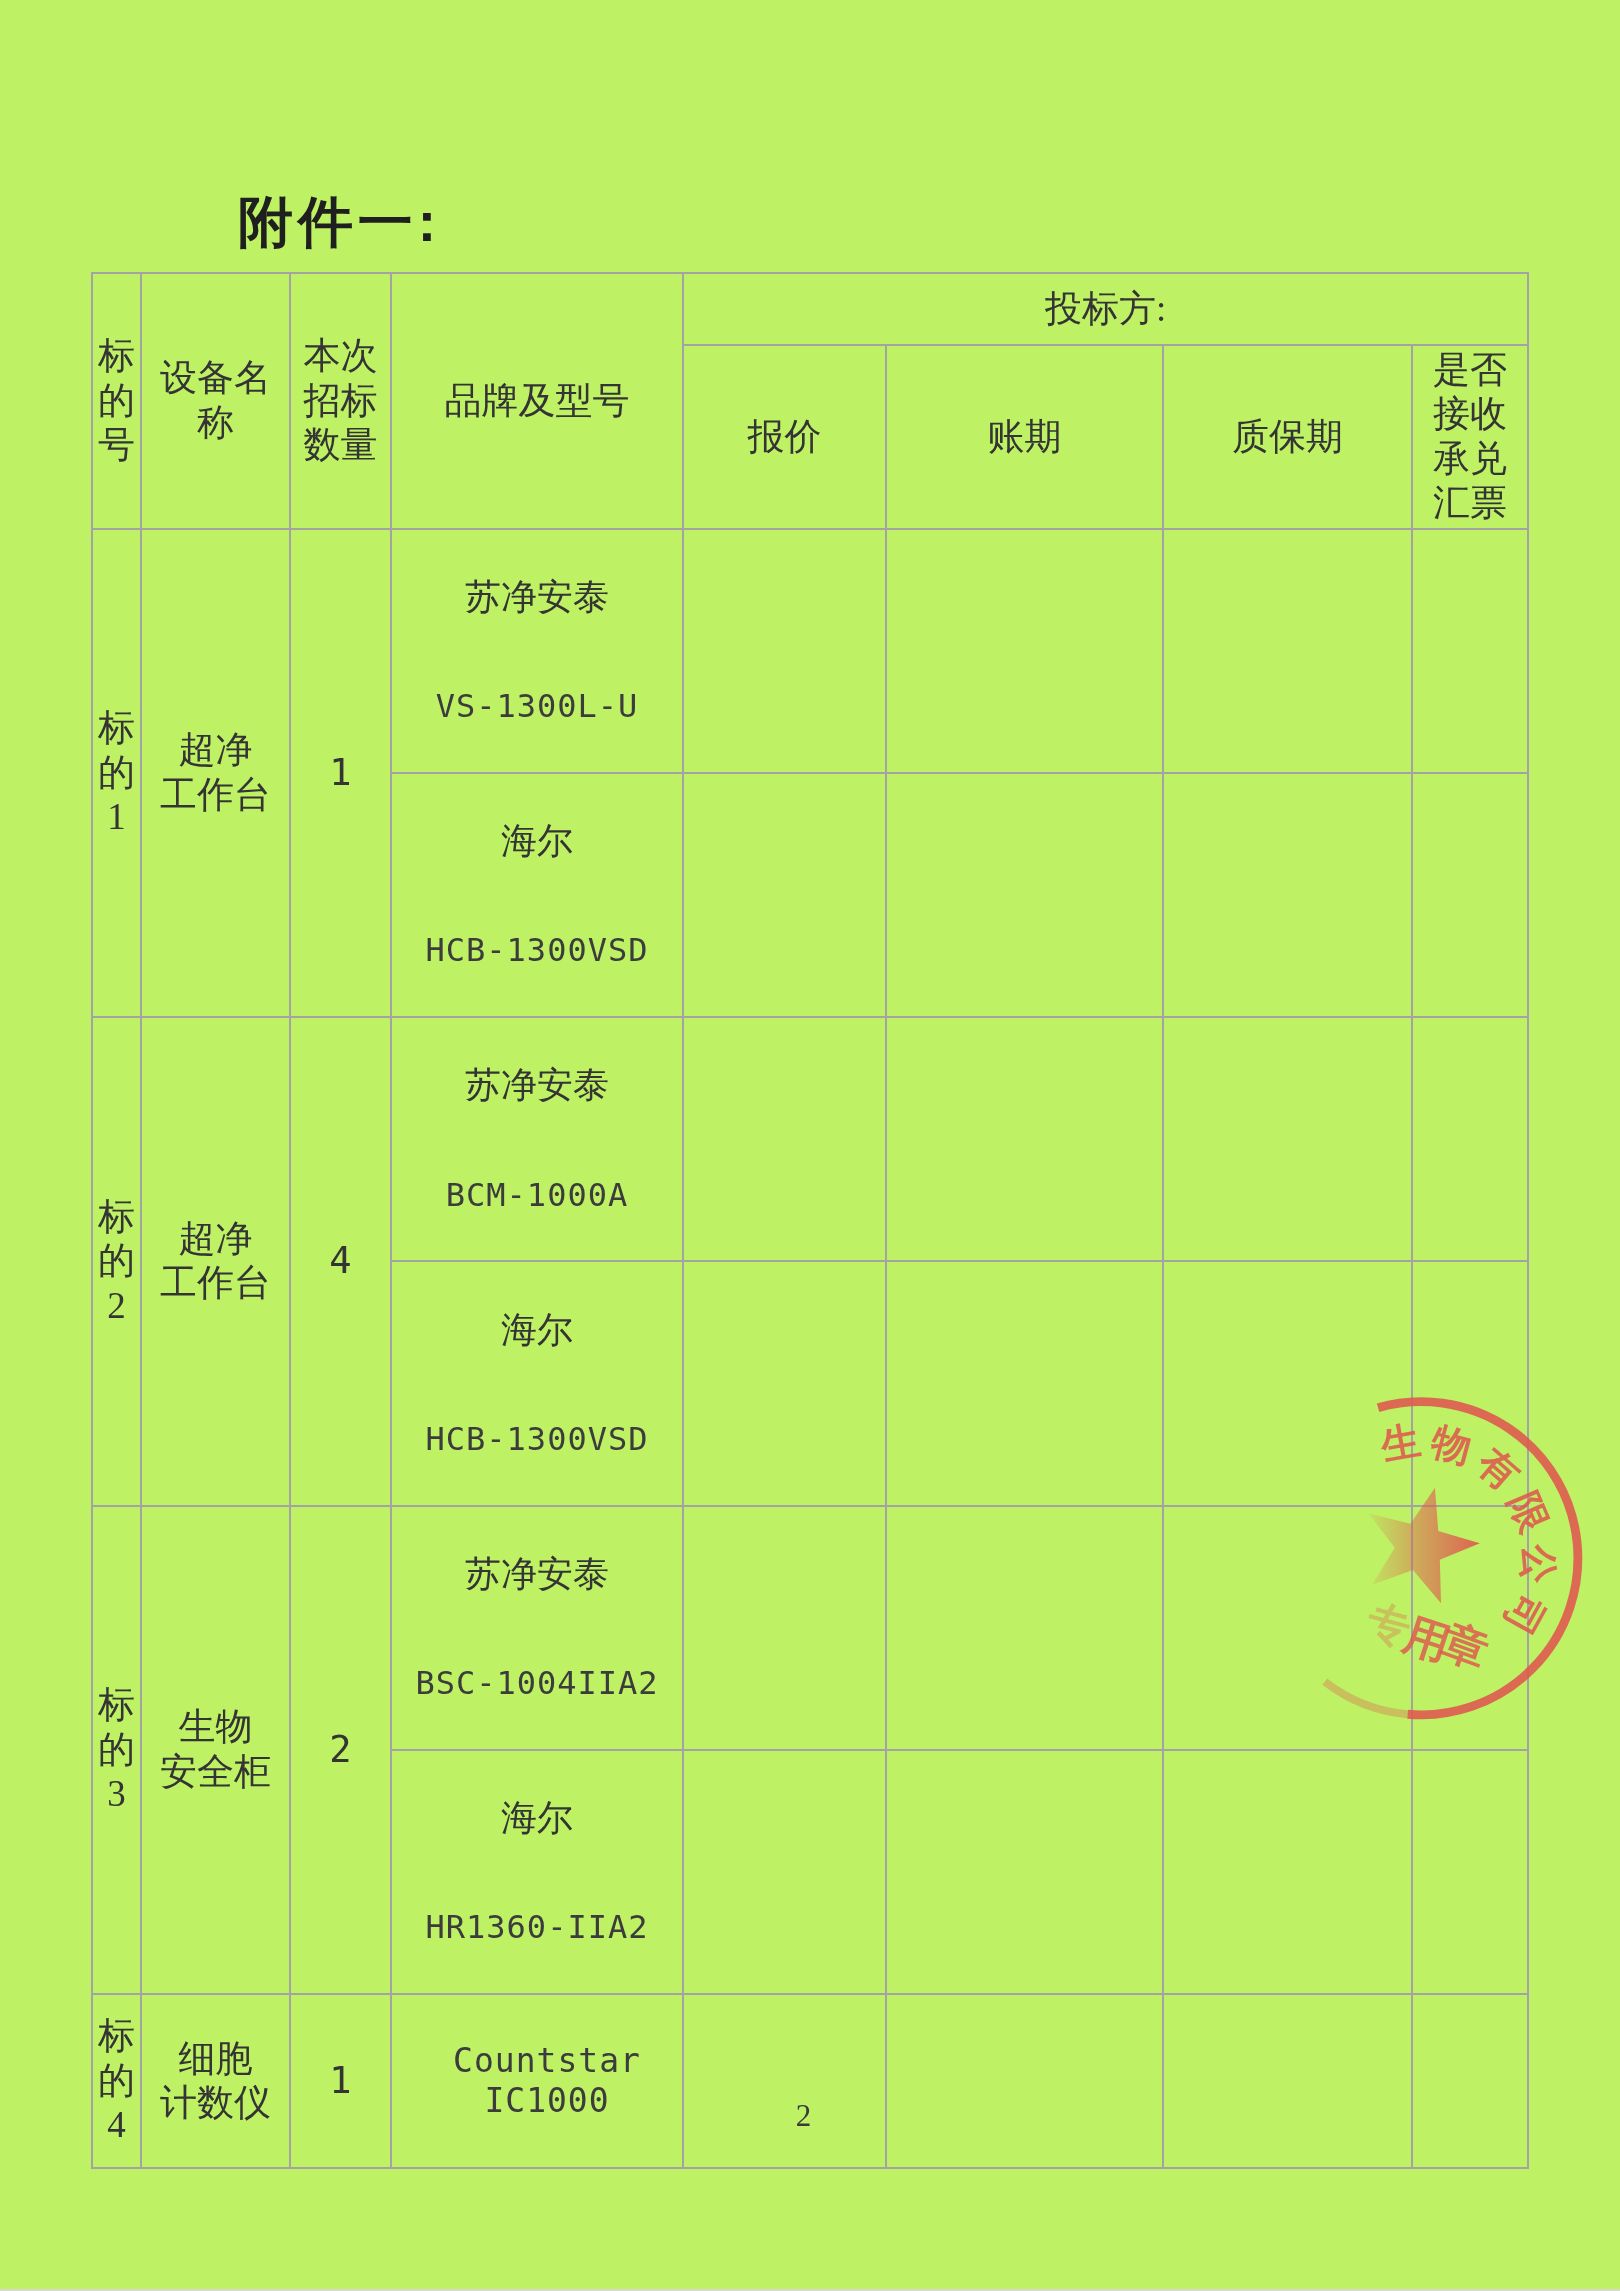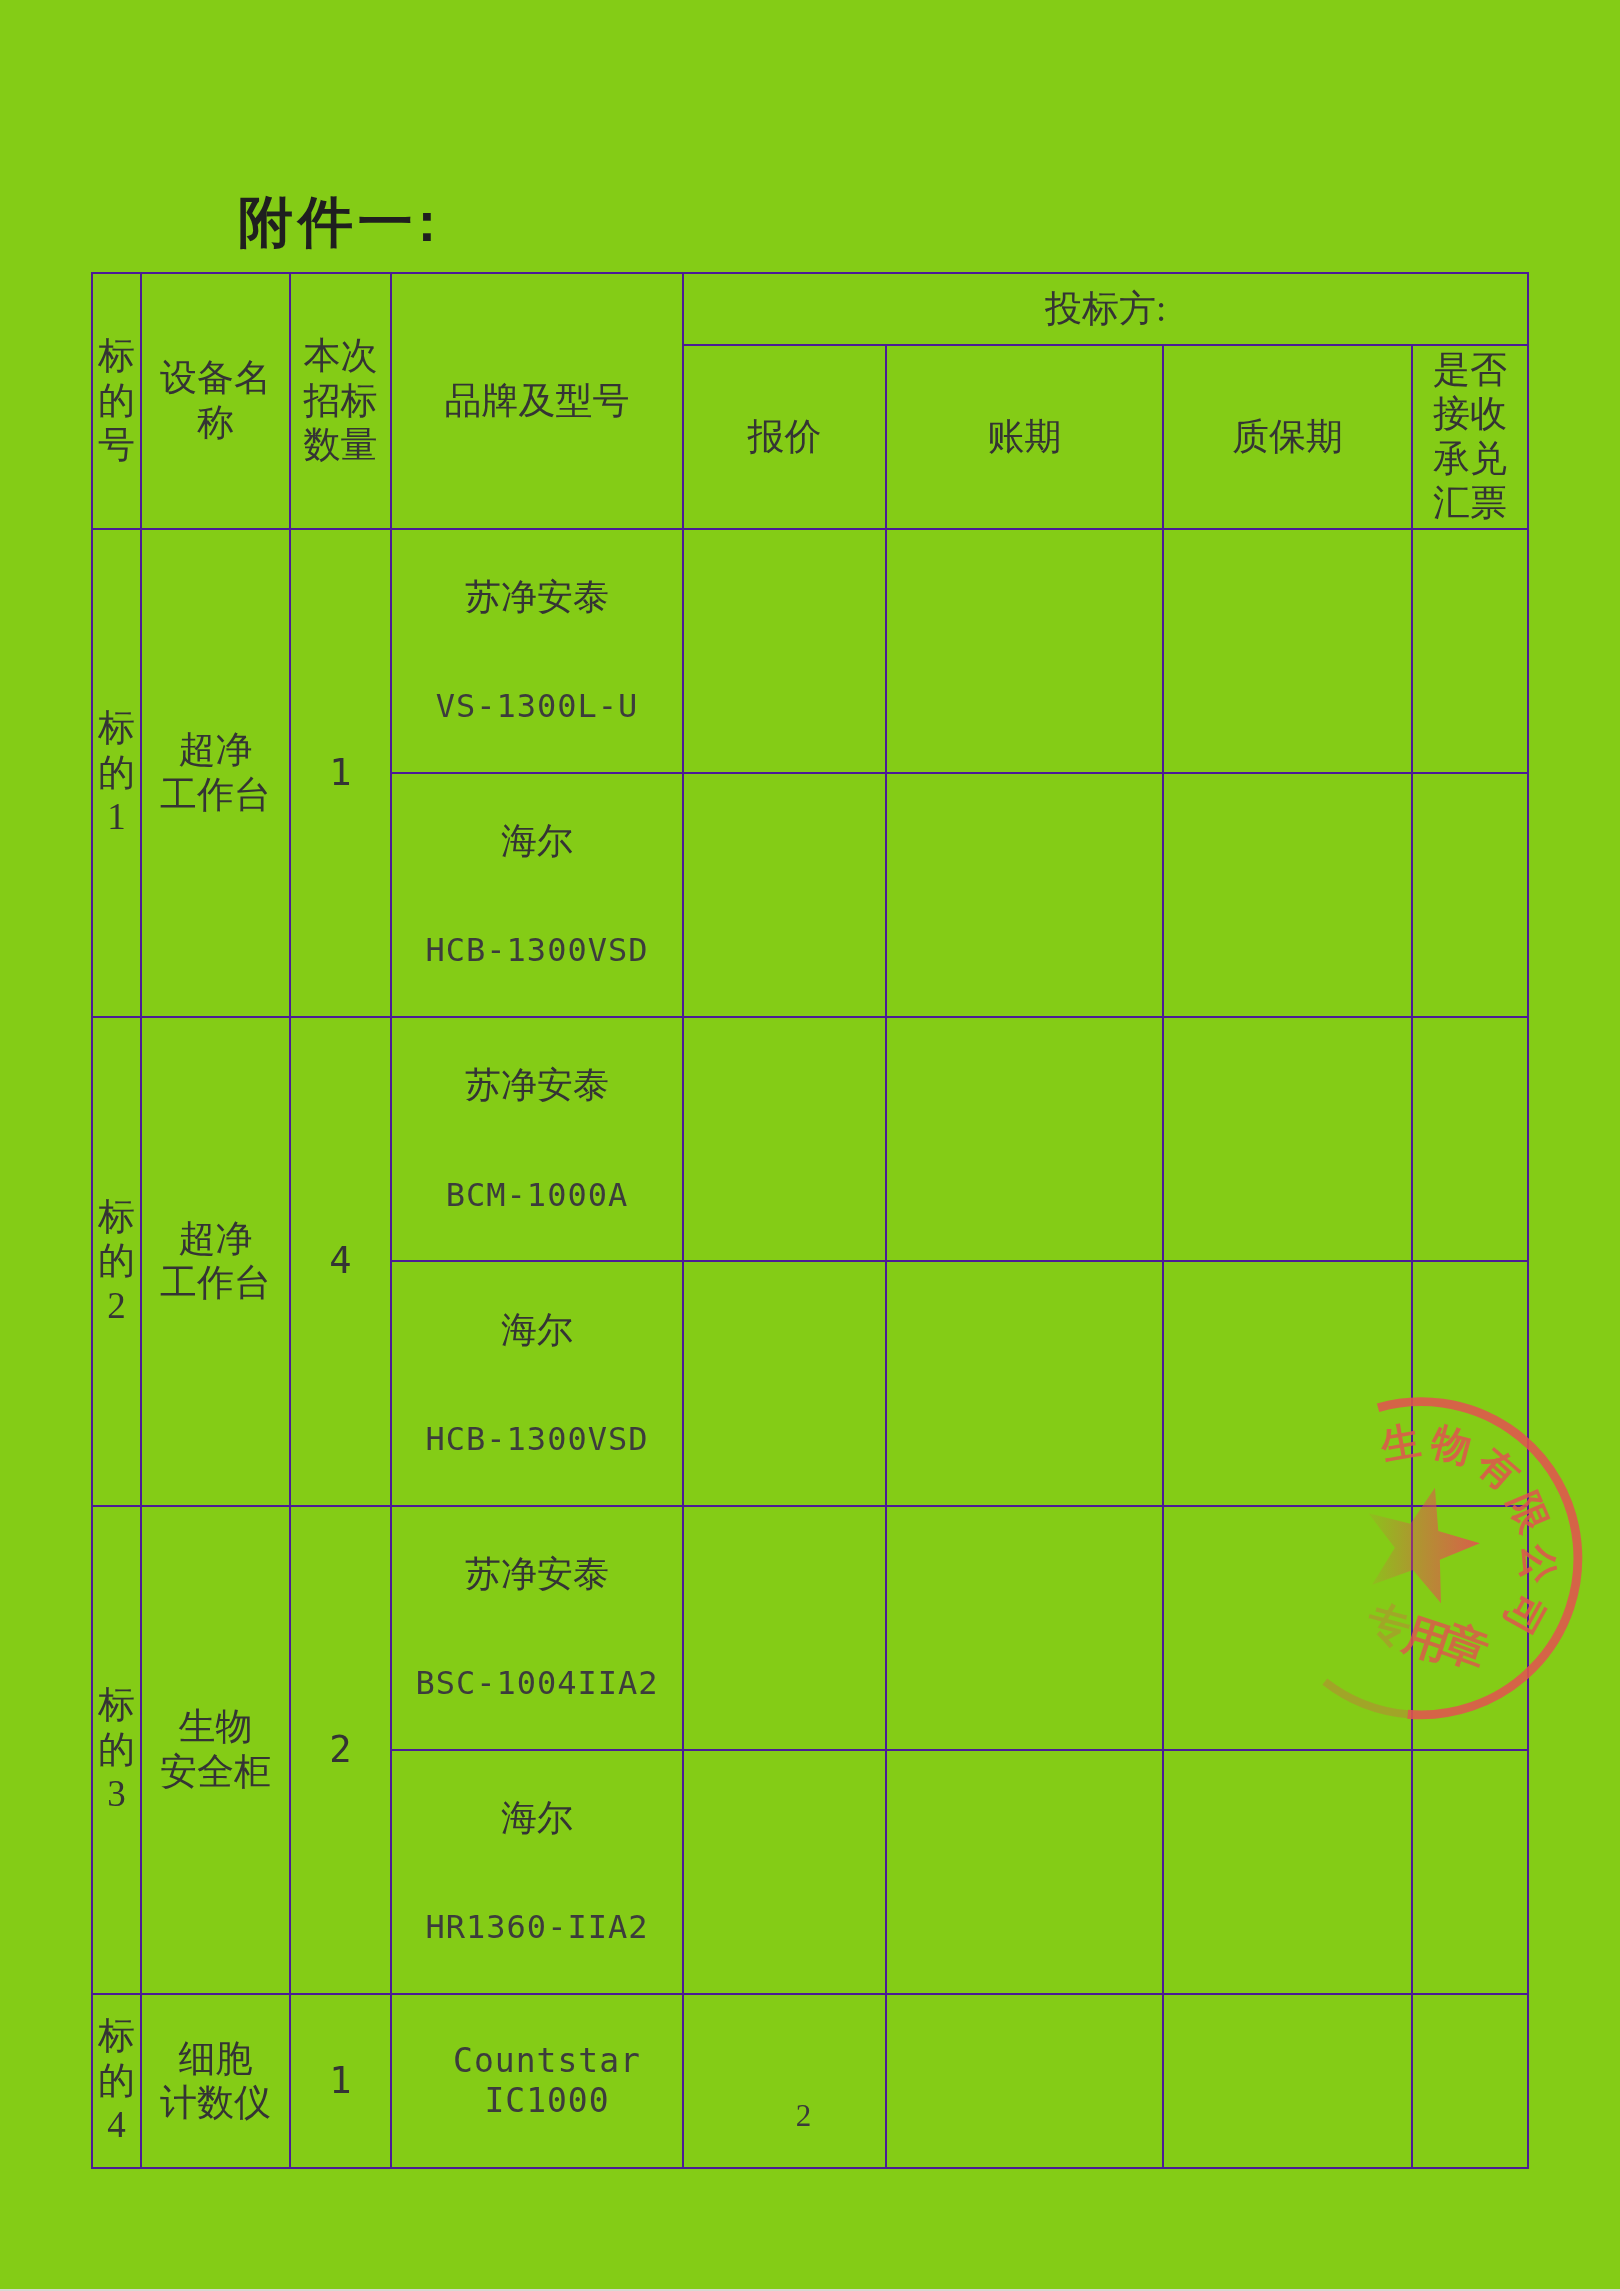--- a/index.html
+++ b/index.html
@@ -1,25 +1,25 @@
 <!DOCTYPE html>
 <html><head>
 <meta charset="utf-8">
 <style>
   html,body{margin:0;padding:0;}
   body{width:1620px;height:2292px;background:#ffffff;}
-  .page{position:relative;width:1620px;height:2292px;background:#84cc16;
+  .page{position:relative;width:1620px;height:2292px;background:#bef264;
         font-family:"Liberation Serif",serif;color:#2e2e2e;box-sizing:border-box;
         border-bottom:3.9px solid #d8d8d4;overflow:hidden;}
   .title{position:absolute;left:238px;top:186px;margin:0;
          font-family:"Liberation Sans",sans-serif;font-weight:bold;
          font-size:55px;letter-spacing:4.9px;color:#1f1f1f;}
   table.bid{position:absolute;left:91px;top:272px;width:1436px;
             border-collapse:collapse;table-layout:fixed;border:2.9px solid #2d2d2d;}
-  table.bid td{border:2px solid #4c1d95;padding:2px;font-size:37px;color:#343434;
+  table.bid td{border:2px solid #a3a3a3;padding:2px;font-size:37px;color:#343434;
                text-align:center;vertical-align:middle;white-space:pre-line;line-height:1.2;}
   td.hdr{font-size:37px;color:#2f2f2f;}
   td.hdr-small{font-size:35px;line-height:1.2;margin-top:21px;}
   td.bidder{text-align:left;padding-left:15.7px;font-size:39px;}
   td.target{line-height:1.12;font-size:37px;}
   td.qty{font-size:39px;font-family:"DejaVu Sans Mono",monospace;}
   td.brand{text-align:left;padding:9.8px 7.8px 9.8px 33px;}
   td.brand .bline{font-size:36px;margin-bottom:23.5px;}
   td.brand .mline{font-family:"DejaVu Sans Mono",monospace;font-size:32px;
                   letter-spacing:1px;color:#3c3c3c;}

